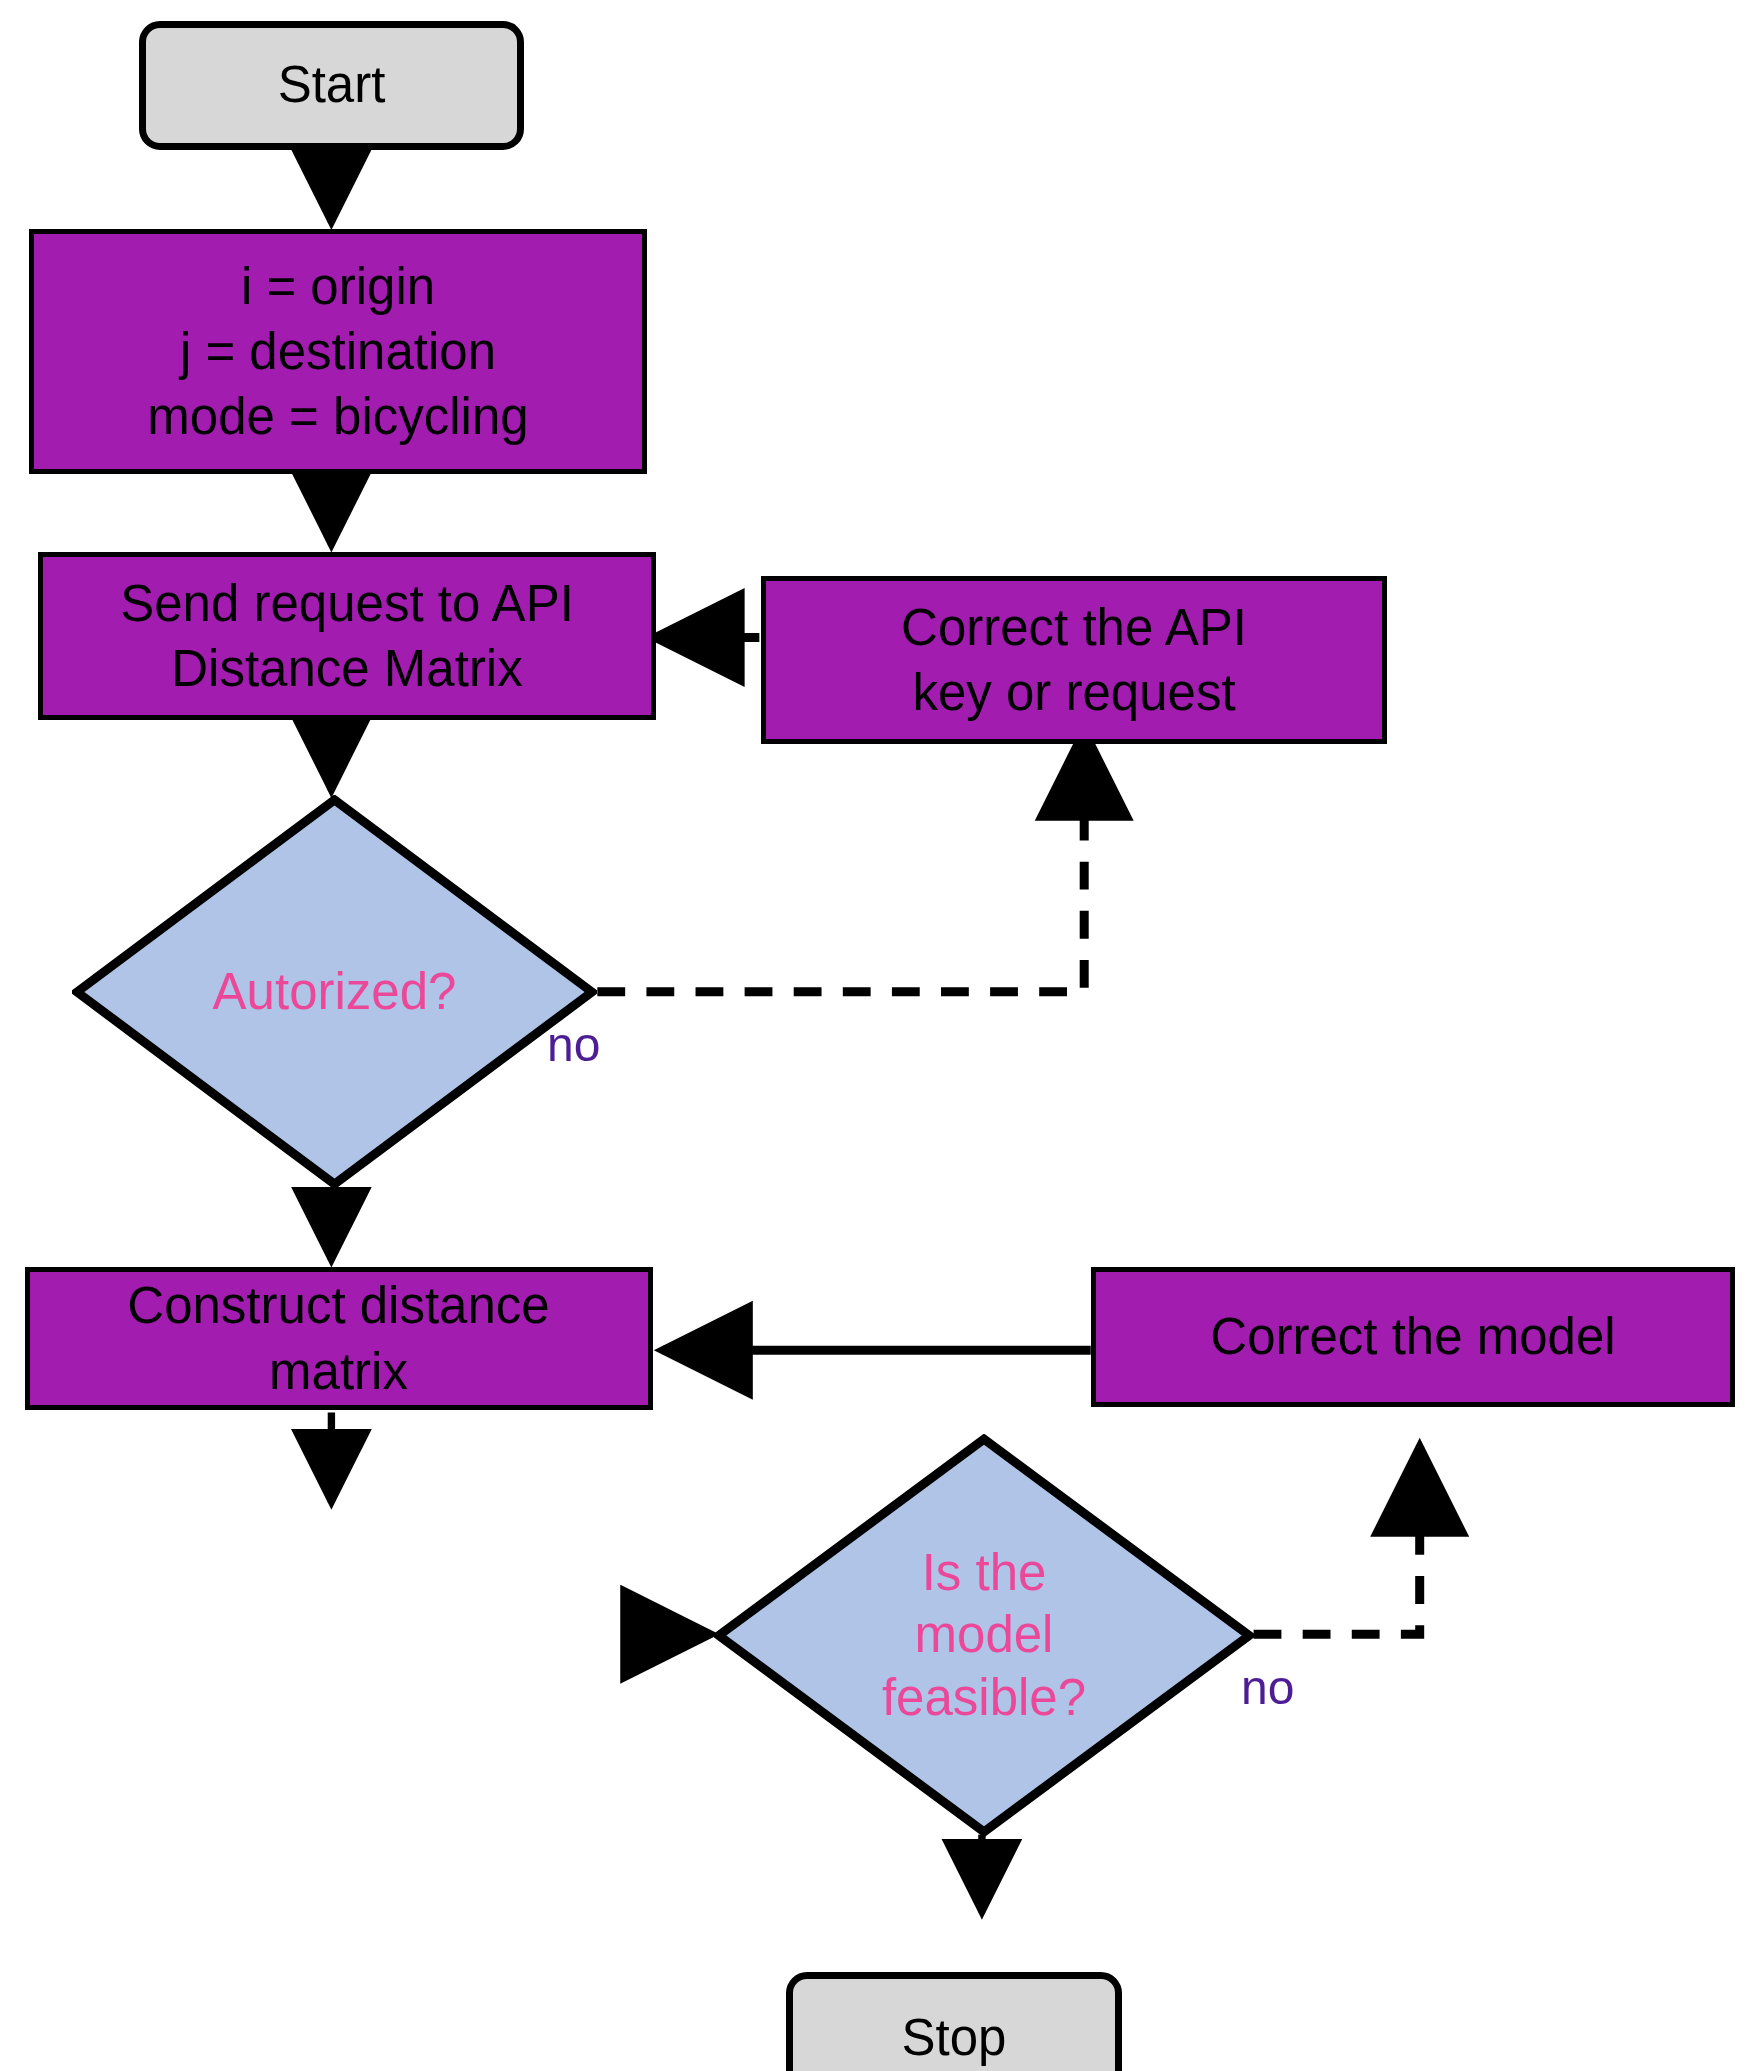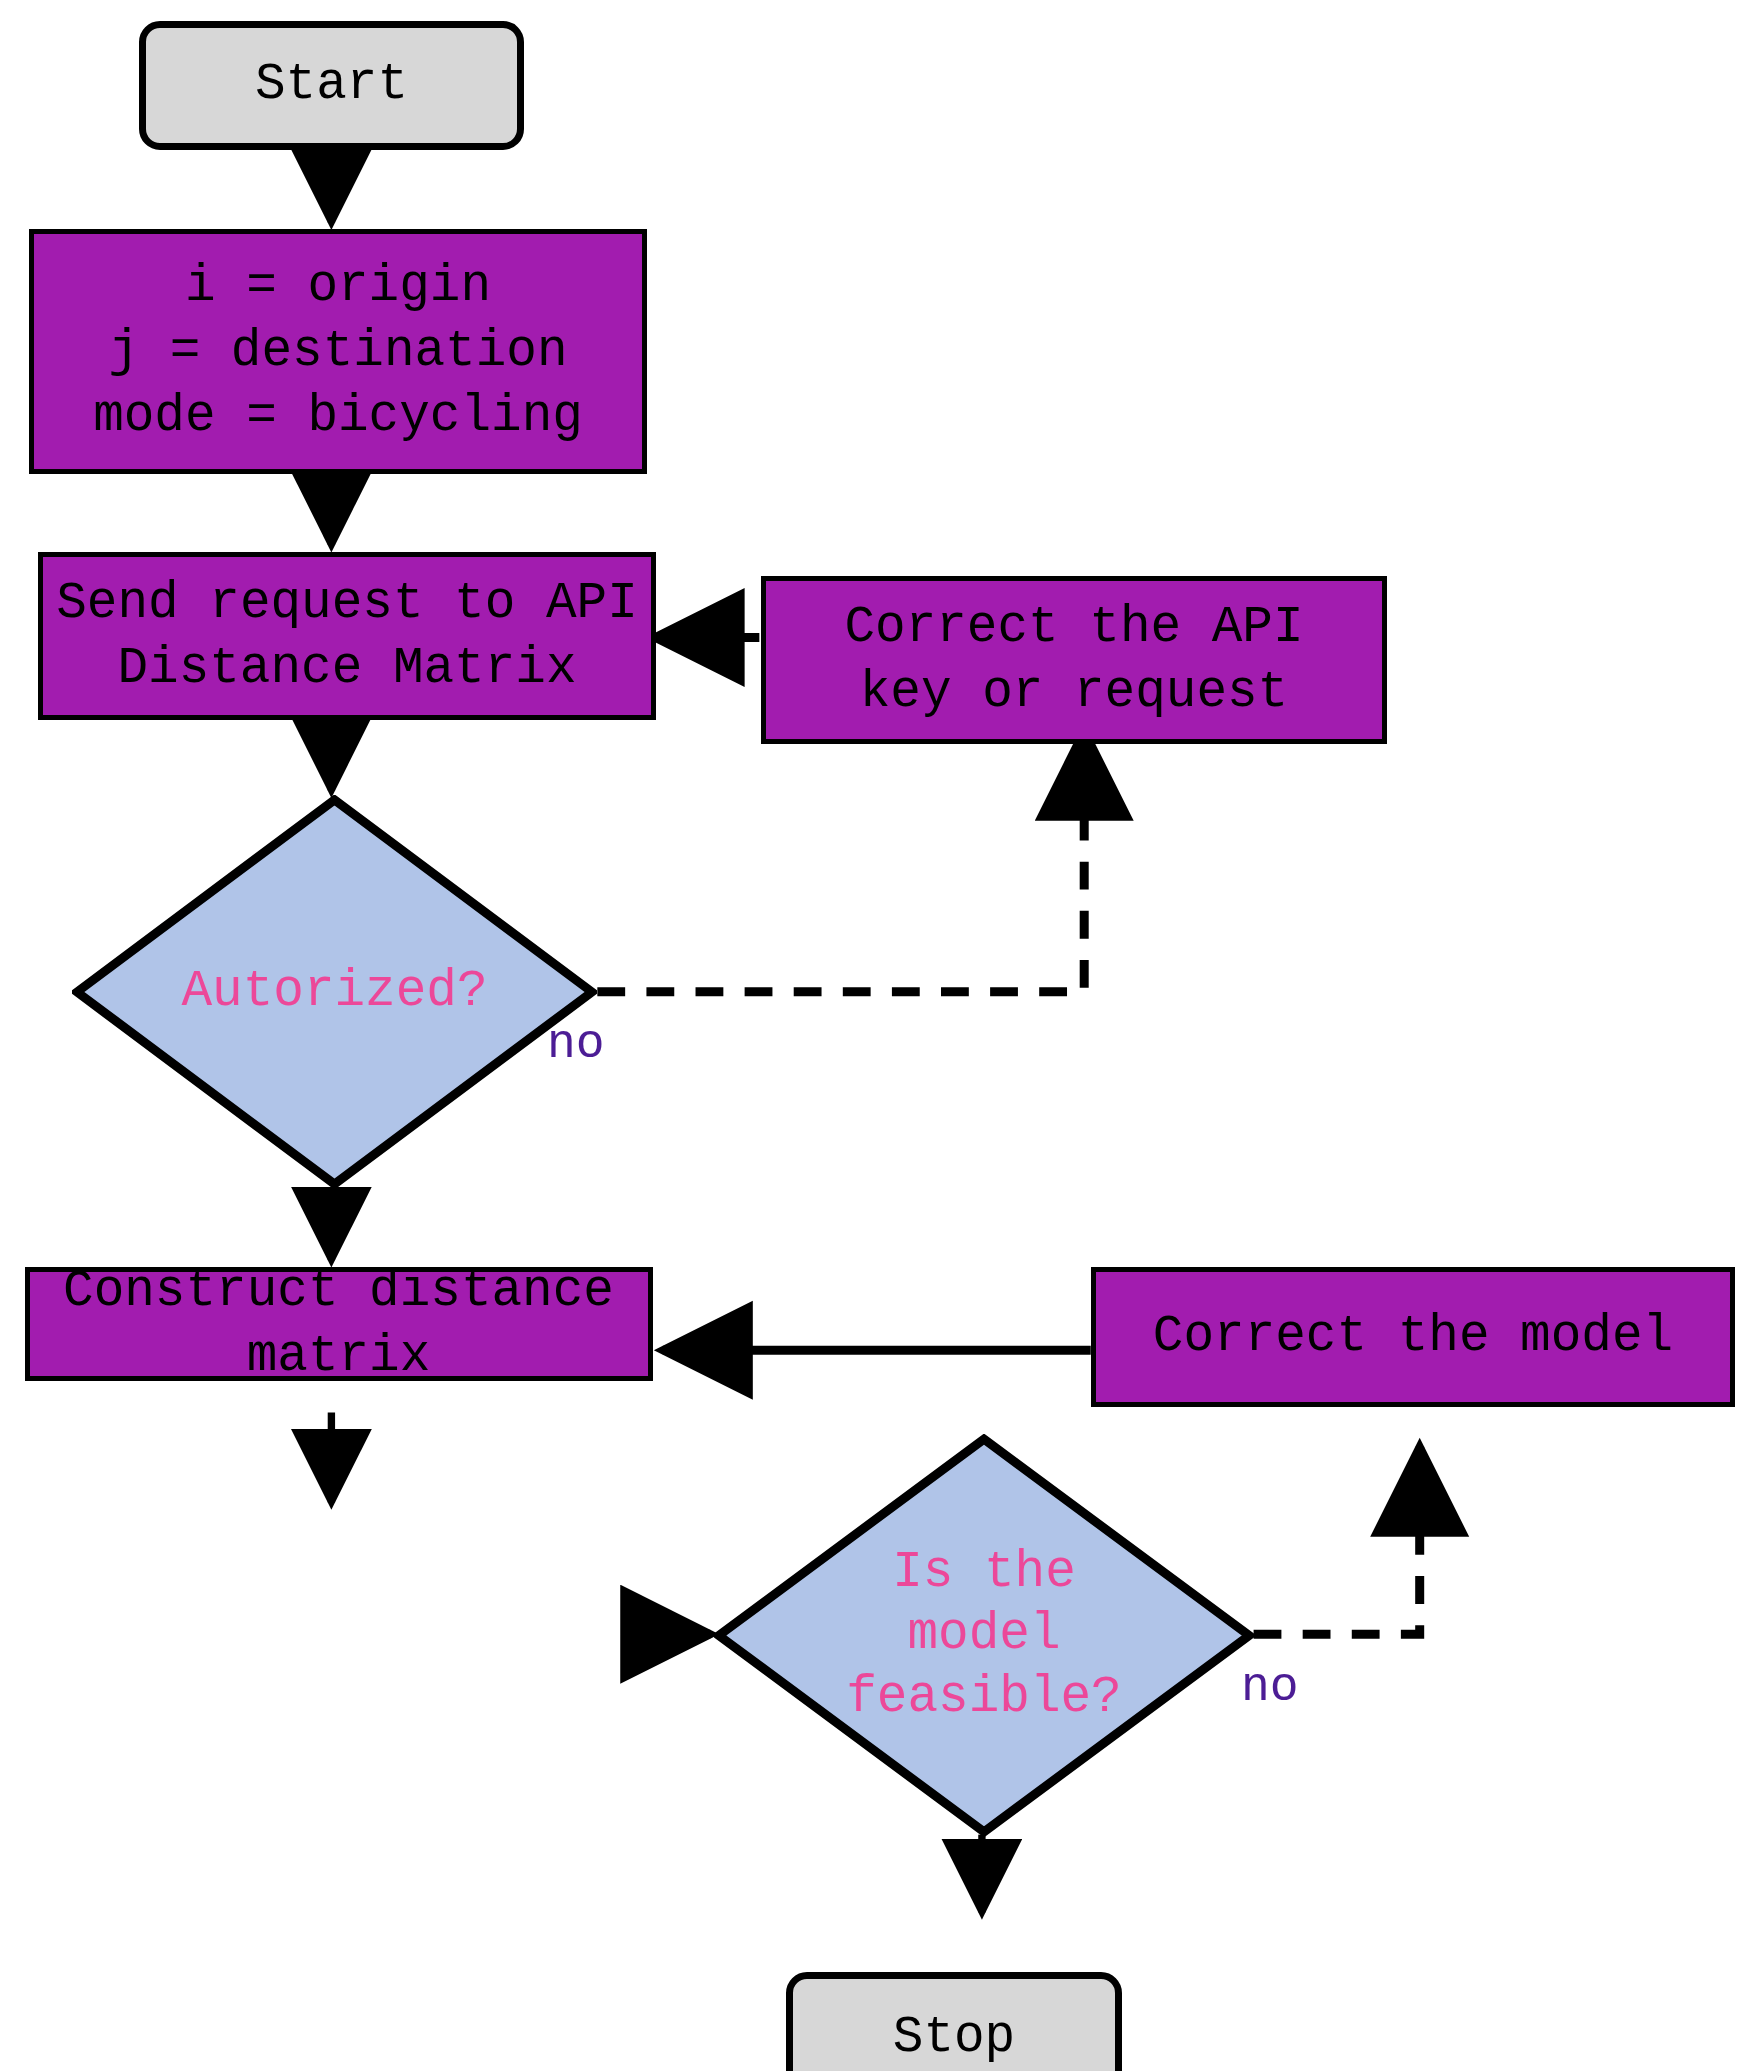--- a/index.html
+++ b/index.html
@@ -5,21 +5,21 @@
   html, body {
     margin: 0;
     padding: 0;
     background: #ffffff;
   }
   #canvas {
     position: relative;
     width: 1756px;
     height: 2072px;
     background: #ffffff;
-    font-family: Liberation Mono, monospace;
+    font-family: Liberation Sans, sans-serif;
     overflow: hidden;
   }
   svg#wires {
     position: absolute;
     left: 0;
     top: 0;
     width: 1756px;
     height: 2072px;
     pointer-events: none;
   }
@@ -141,21 +141,21 @@
     </svg>
     <div class="diamond-label">
       <span class="txt">Autorized?</span>
     </div>
   </div>
 
   <div class="edge-label" style="left:547px; top:1017px;">
     <span>no</span>
   </div>
 
-  <div class="node proc" style="left:24.5px; top:1267px; width:628px; height:114px;">
+  <div class="node proc" style="left:24.5px; top:1267px; width:628px; height:143px;">
     <span class="txt">Construct distance
 matrix</span>
   </div>
 
   <div class="node proc" style="left:1091px; top:1267px; width:644px; height:140px;">
     <span class="txt">Correct the model</span>
   </div>
 
 
   <div class="diamond-wrap" style="left:714px; top:1434px; width:540px; height:403px;">

